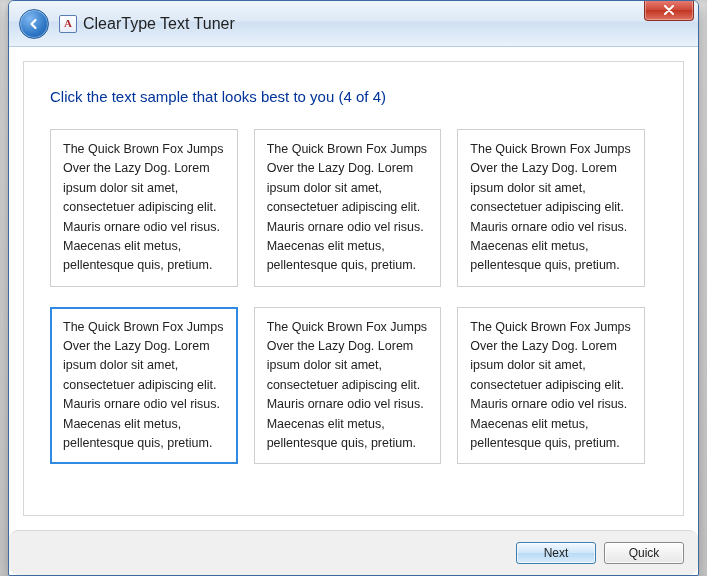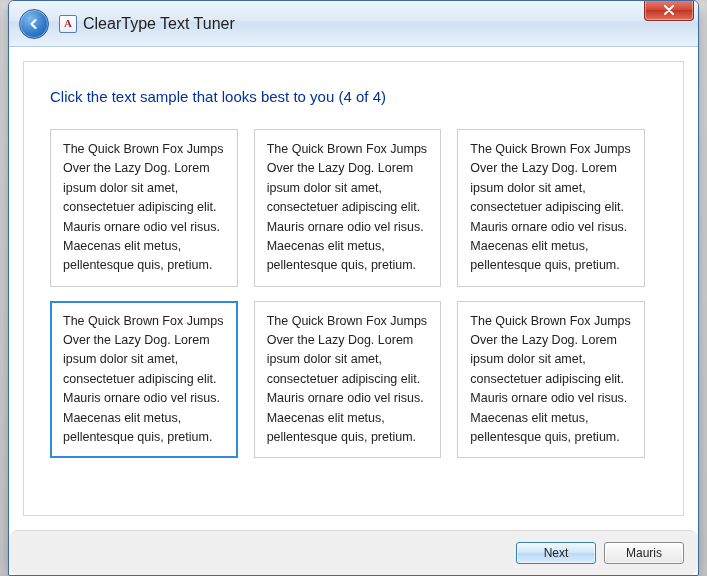--- a/index.html
+++ b/index.html
@@ -135,21 +135,21 @@
   .heading {
     color: #003399;
     font-size: 15px;
     margin: 4px 0 24px 0;
   }
 
   .grid {
     display: grid;
     grid-template-columns: repeat(3, 1fr);
     grid-template-rows: repeat(2, auto);
-    gap: 14px 16px;
+    gap: 20px 16px;
   }
 
   .sample {
     border: 1px solid #cfcfcf;
     padding: 10px 12px;
     font-size: 12.5px;
     line-height: 1.55;
     color: #222;
     cursor: default;
     background: #fff;
@@ -227,16 +227,16 @@
           <div class="sample">The Quick Brown Fox Jumps Over the Lazy Dog. Lorem ipsum dolor sit amet, consectetuer adipiscing elit. Mauris ornare odio vel risus. Maecenas elit metus, pellentesque quis, pretium.</div>
           <div class="sample selected">The Quick Brown Fox Jumps Over the Lazy Dog. Lorem ipsum dolor sit amet, consectetuer adipiscing elit. Mauris ornare odio vel risus. Maecenas elit metus, pellentesque quis, pretium.</div>
           <div class="sample">The Quick Brown Fox Jumps Over the Lazy Dog. Lorem ipsum dolor sit amet, consectetuer adipiscing elit. Mauris ornare odio vel risus. Maecenas elit metus, pellentesque quis, pretium.</div>
           <div class="sample">The Quick Brown Fox Jumps Over the Lazy Dog. Lorem ipsum dolor sit amet, consectetuer adipiscing elit. Mauris ornare odio vel risus. Maecenas elit metus, pellentesque quis, pretium.</div>
         </div>
     </div>
   </div>
 
   <div class="footer">
     <button class="btn default">Next</button>
-    <button class="btn">Mauris</button>
+    <button class="btn">Quick</button>
   </div>
 
 </div>
 
 </body></html>

